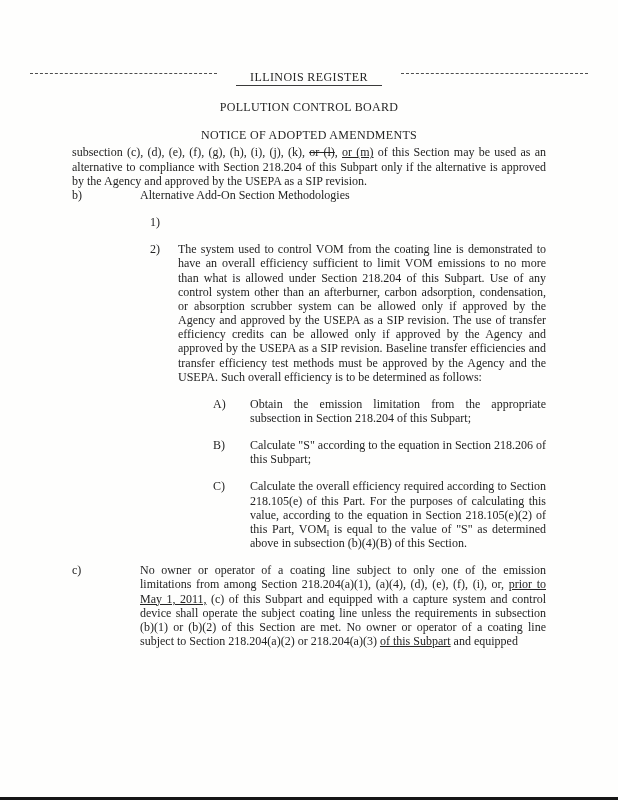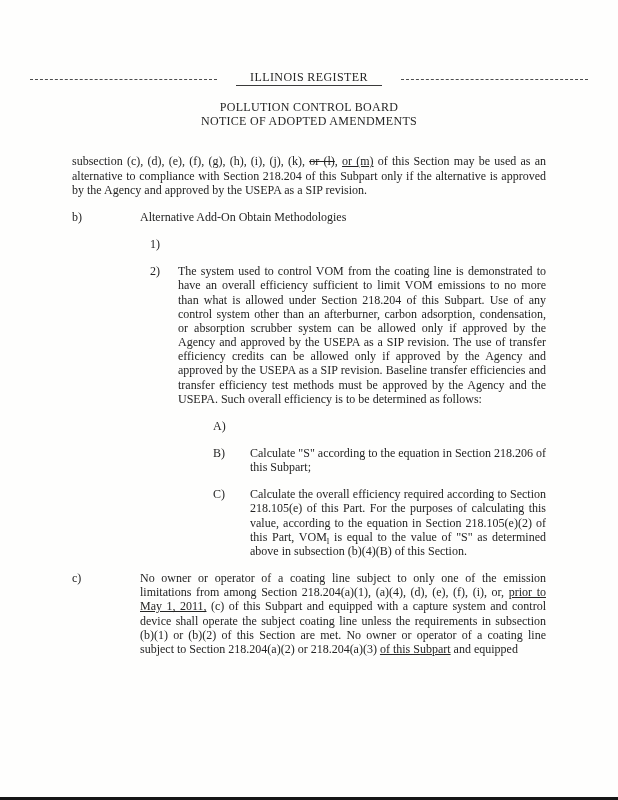--- a/index.html
+++ b/index.html
@@ -11,44 +11,45 @@
     background:#fefefd;
     color:#242424;
     padding:70px 72px 0 72px;
     font-size:12px;
     line-height:1.18;
     overflow:hidden;
   }
   
   .header-rule {
     display:flex;
-    align-items:center;
+    align-items:flex-start;
     margin:0 -42px 14px -42px;
     gap:19px;
   }
   .rule-seg {
     flex:1;
     height:4px;
     border-bottom:1.4px dashed #4d4d4d;
   }
   .register-title {
     padding:0 14px 1px 14px;
     border-bottom:1px solid #3a3a3a;
     letter-spacing:0.4px;
     white-space:nowrap;
   }
   .center-line {
     text-align:center;
+    margin-bottom:14px;
     letter-spacing:0.3px;
   }
-  .center-line.notice { margin-bottom:26px; }
+  .center-line.notice { margin-bottom:3px; }
   
   .para {
     text-align:justify;
-    margin-bottom:13px;
+    margin-bottom:0;
   }
   .row {
     display:flex;
     margin-bottom:13px;
   }
   .row .marker { flex:0 0 auto; }
   .row .btext  { flex:1 1 auto; text-align:justify; }
   .lvl1 .marker { width:68px; }
   .lvl2 { padding-left:78px; }
   .lvl2 .marker { width:28px; }
@@ -78,34 +79,35 @@
   </div>
 
   <div class="center-line">POLLUTION CONTROL BOARD</div>
 
   <div class="center-line notice">NOTICE OF ADOPTED AMENDMENTS</div>
 
   <div class="para"><span>subsection (c), (d), (e), (f), (g), (h), (i), (j), (k), </span><span class="strike">or (l)</span><span>, </span><span class="underline">or (m)</span><span> of this Section may be used as an alternative to compliance with Section 218.204 of this Subpart only if the alternative is approved by the Agency and approved by the USEPA as a SIP revision.</span></div>
 
   <div class="row lvl1">
     <span class="marker">b)</span>
-    <div class="btext">Alternative Add-On Obtain Methodologies</div>
+    <div class="btext">Alternative Add-On Section Methodologies</div>
   </div>
 
   <div class="row lvl2">
     <span class="marker">1)</span>
   </div>
 
   <div class="row lvl2">
     <span class="marker">2)</span>
     <div class="btext"><span>The system used to control VOM from the coating line is demonstrated to have an overall efficiency sufficient to limit VOM emissions to no more than what is allowed under Section 218.204 of this Subpart. Use of any control system other than an afterburner, carbon adsorption, condensation, or absorption scrubber system can be allowed only if approved by the Agency and approved by the USEPA as a SIP revision. The use of transfer efficiency credits can be allowed only if approved by the Agency and approved by the USEPA as a SIP revision. Baseline transfer efficiencies and transfer efficiency test methods must be approved by the Agency and the USEPA. Such overall efficiency is to be determined as follows:</span></div>
   </div>
 
   <div class="row lvl3">
     <span class="marker">A)</span>
+    <div class="btext"><span>Obtain the emission limitation from the appropriate subsection in Section 218.204 of this Subpart;</span></div>
   </div>
 
   <div class="row lvl3">
     <span class="marker">B)</span>
     <div class="btext"><span>Calculate "S" according to the equation in Section 218.206 of this Subpart;</span></div>
   </div>
 
   <div class="row lvl3">
     <span class="marker">C)</span>
     <div class="btext"><span>Calculate the overall efficiency required according to Section 218.105(e) of this Part. For the purposes of calculating this value, according to the equation in Section 218.105(e)(2) of this Part, VOM</span><span class="sub">l</span><span> is equal to the value of "S" as determined above in subsection (b)(4)(B) of this Section.</span></div>

